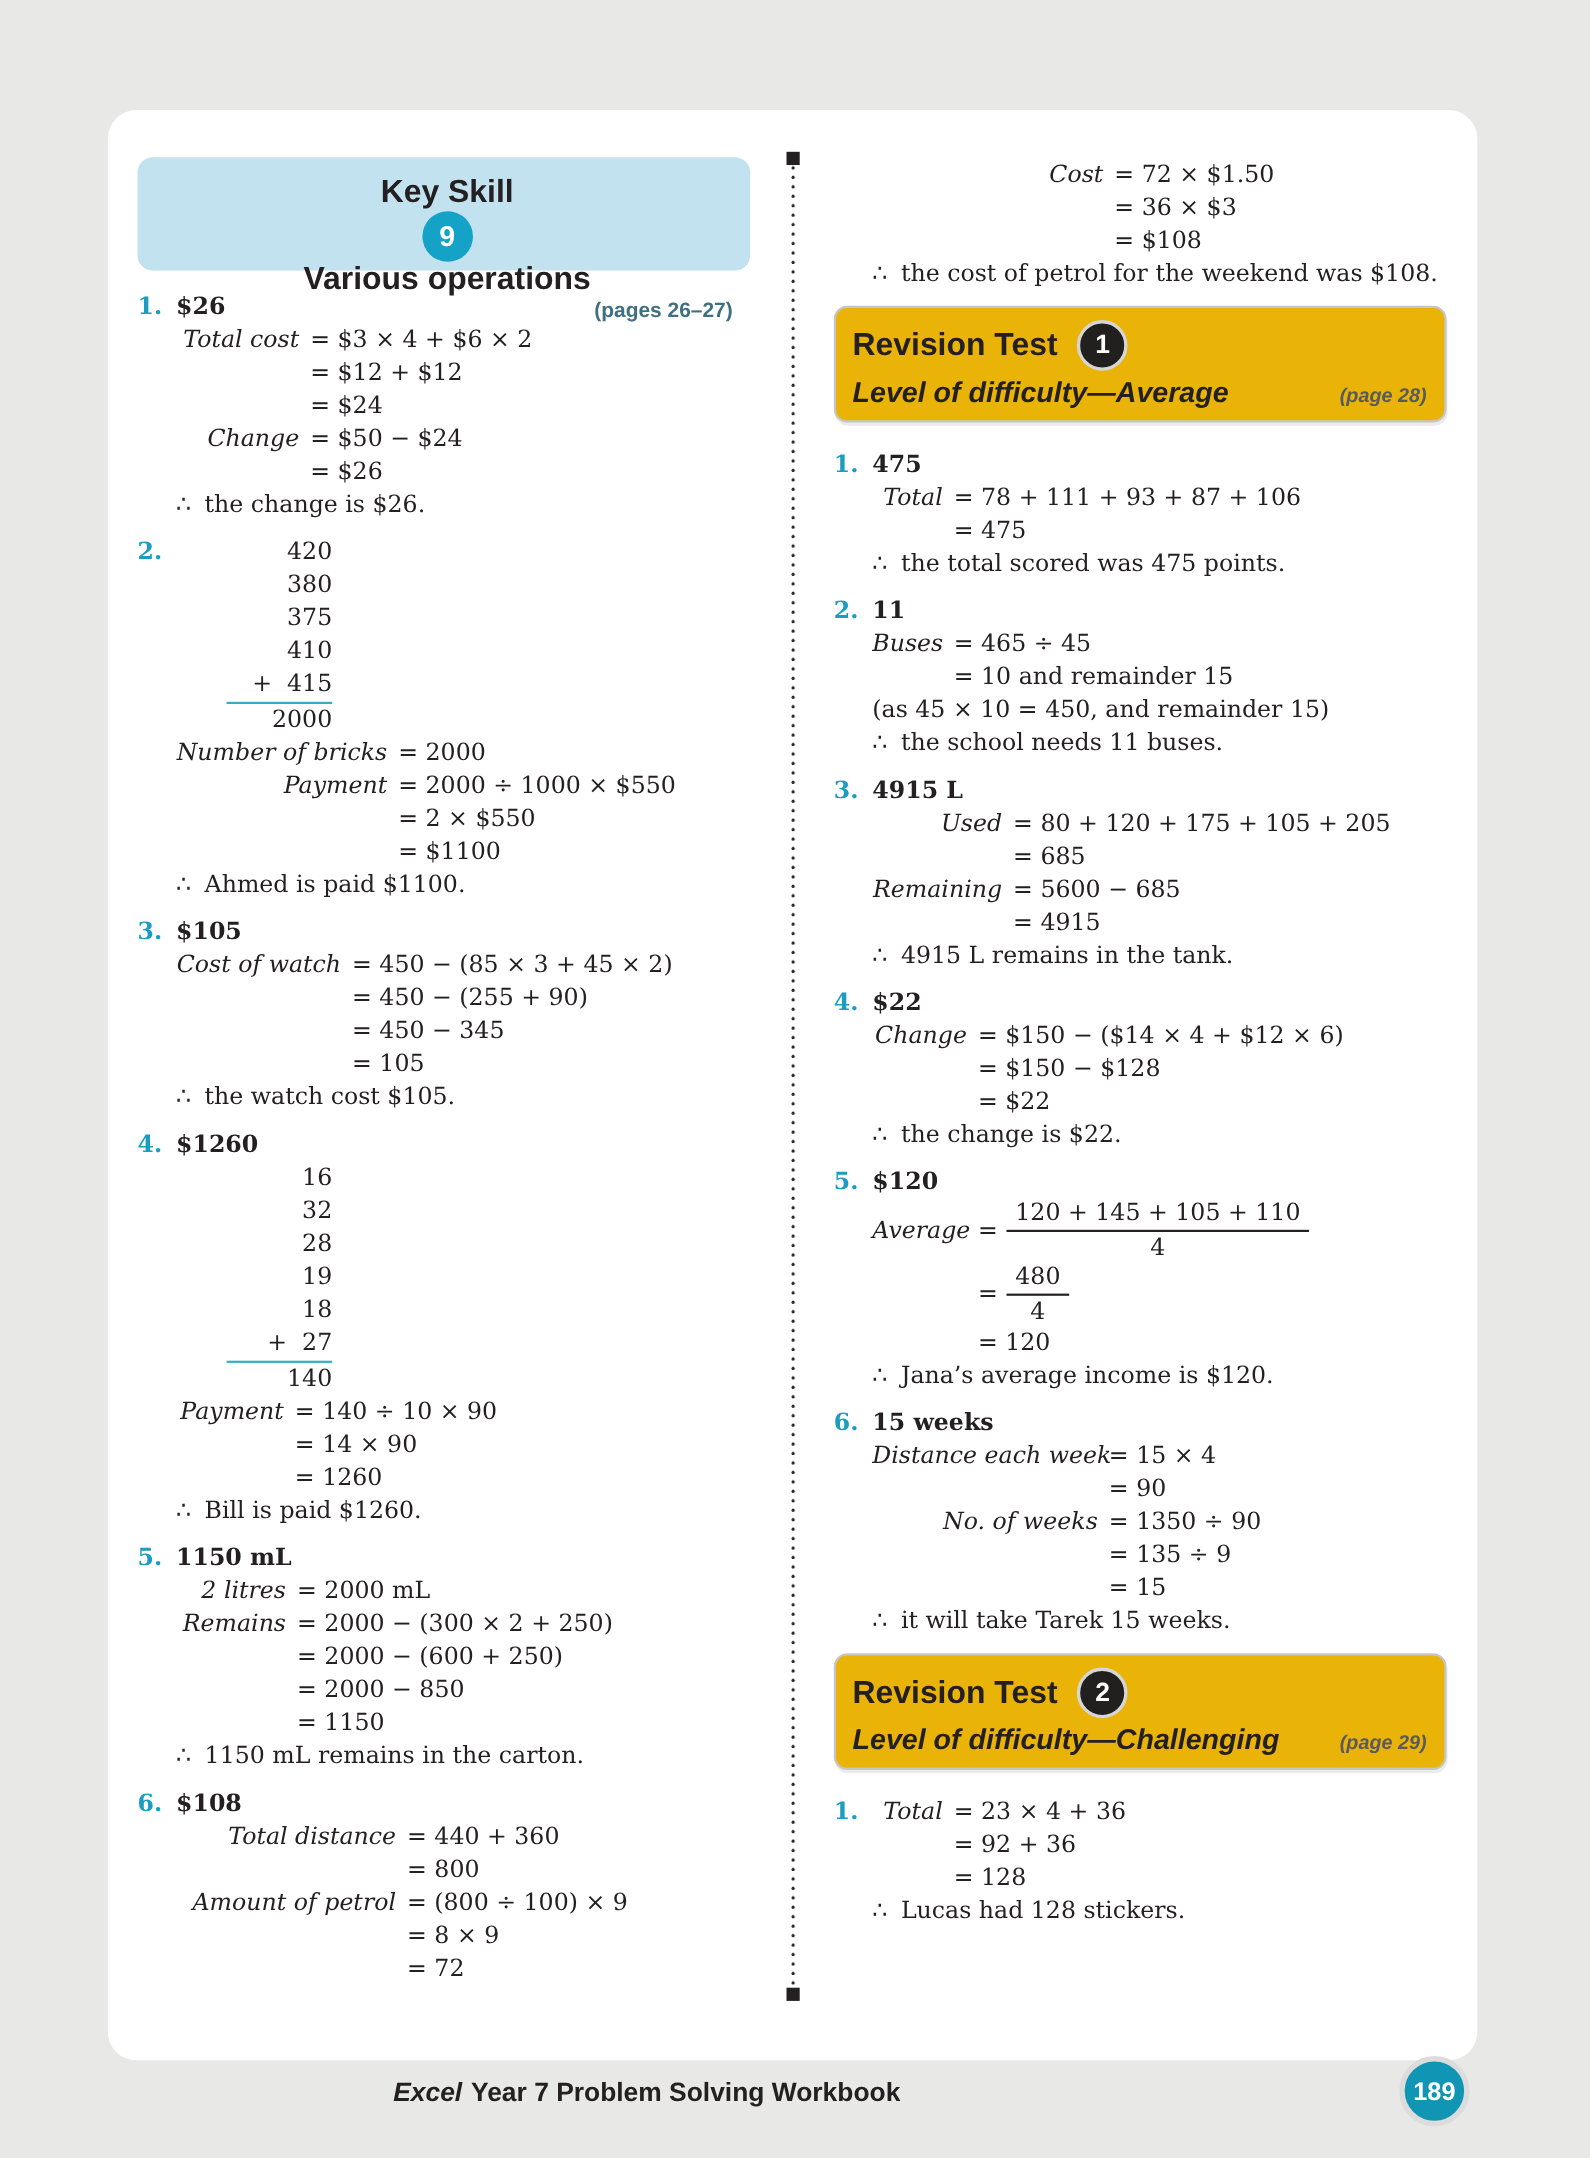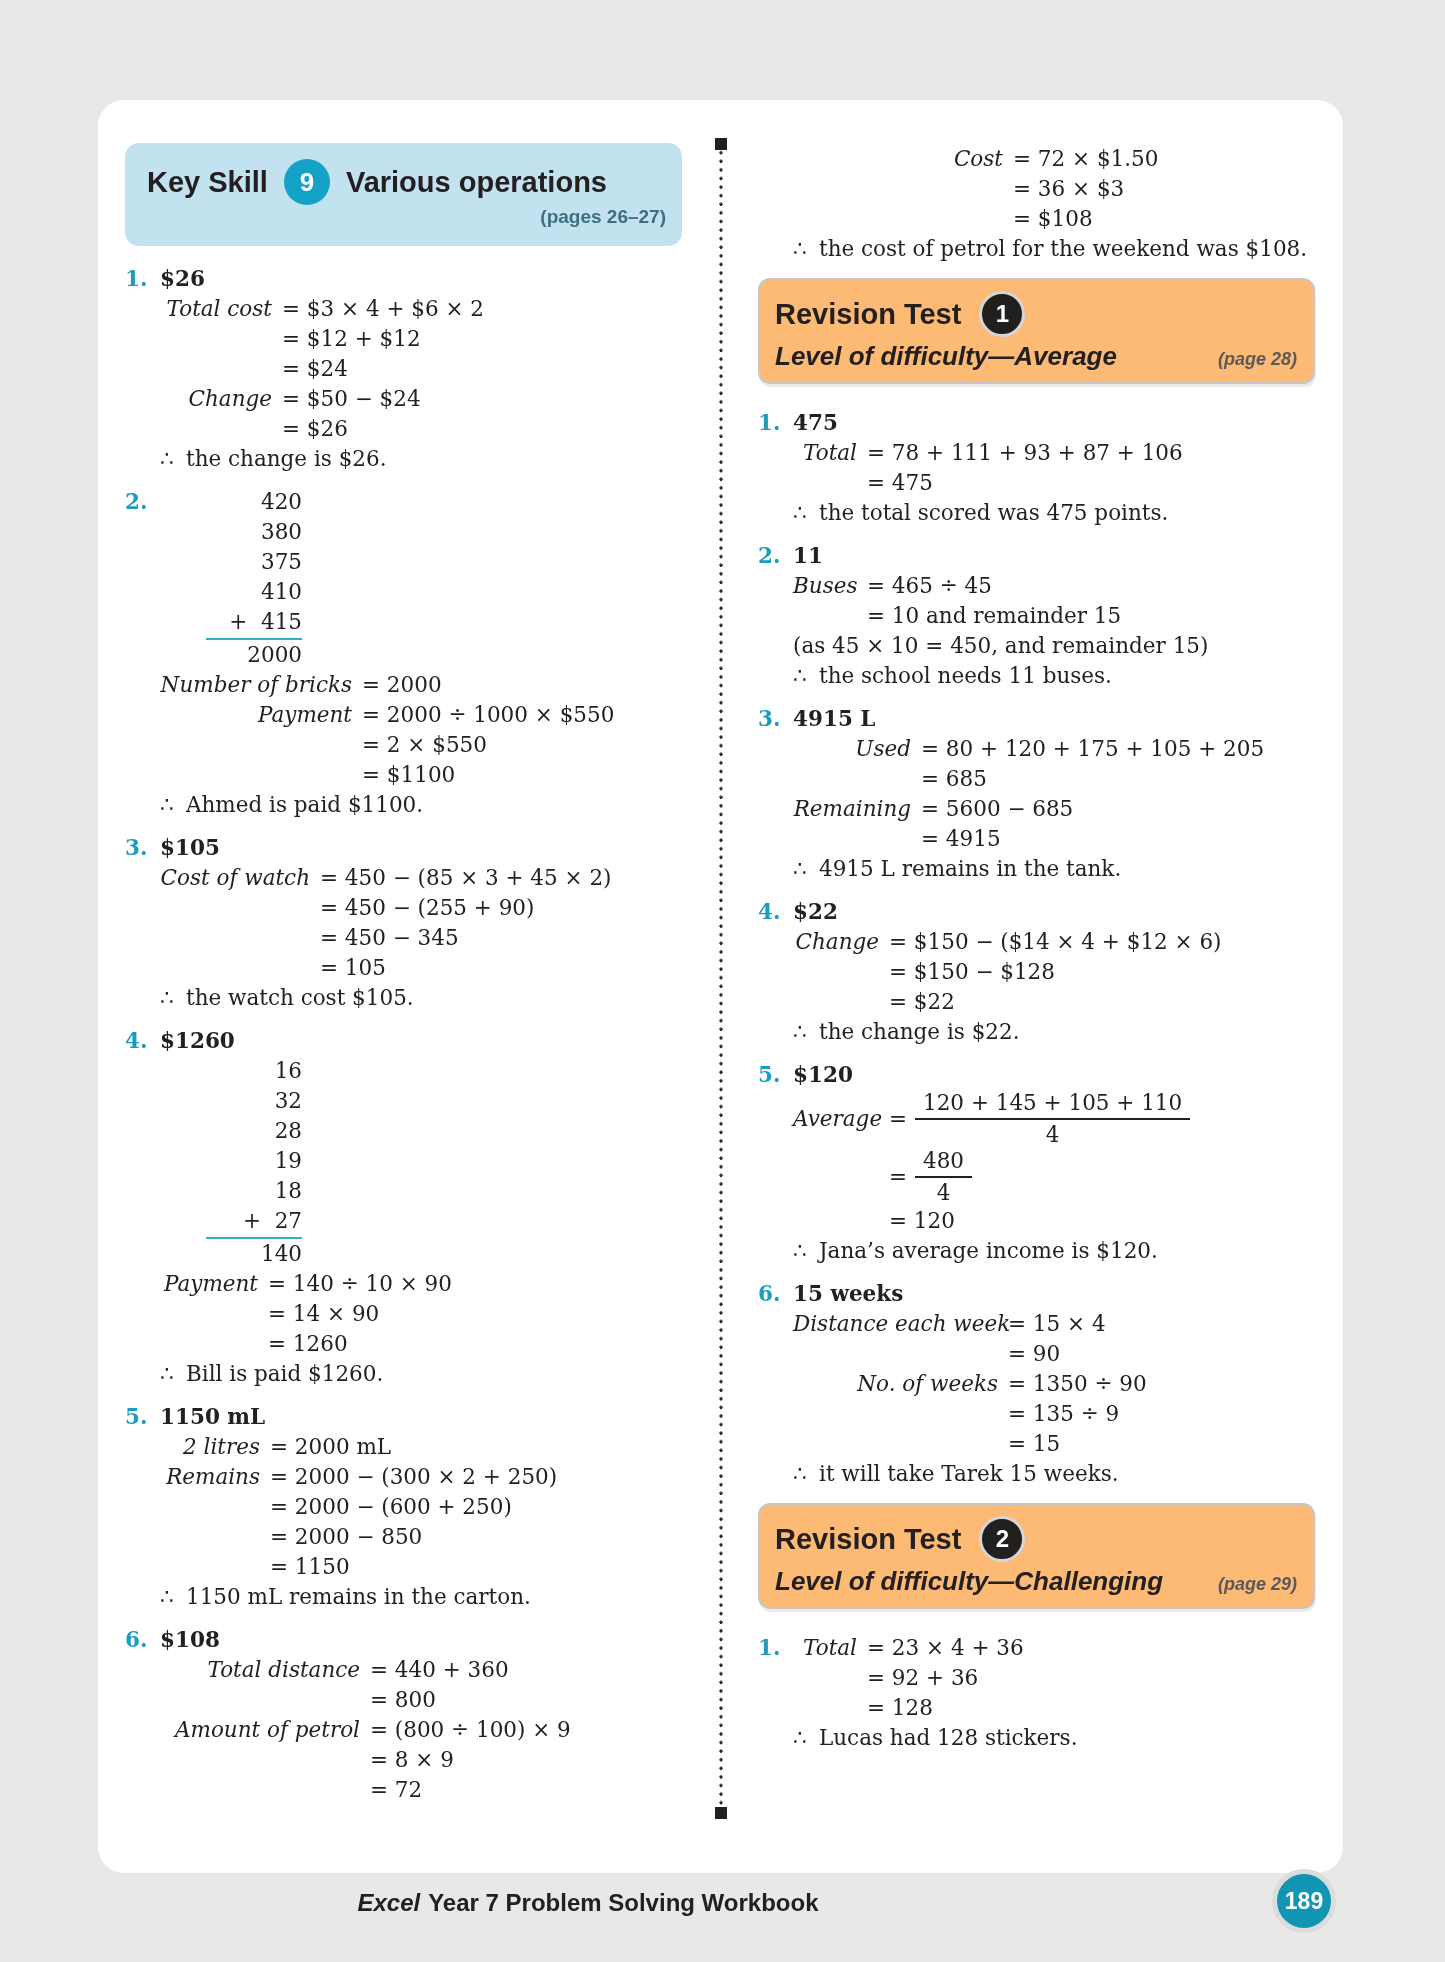--- a/index.html
+++ b/index.html
@@ -13,26 +13,26 @@
     background-size:4px 8.6px;background-repeat:repeat-y;}
   .divider::before,.divider::after{content:"";position:absolute;left:-4px;width:12px;height:12px;background:#242021;}
   .divider::before{top:-4px;}
   .divider::after{bottom:-4px;}
 
   .col-l{position:absolute;left:27px;top:43px;width:570px;}
   .col-r{position:absolute;left:660px;top:44px;width:559px;}
 
   
   .ksbox{width:557px;height:103px;background:#c2e2f0;border-radius:14px;box-sizing:border-box;padding:16px 16px 8px 22px;}
-  .ksrow{display:flex;align-items:center;gap:16px;font-family:"Liberation Sans",sans-serif;font-weight:bold;font-size:29px;color:#242021;}
+  .ksrow{display:flex;align-items:center;font-family:"Liberation Sans",sans-serif;font-weight:bold;font-size:29px;color:#242021;flex-direction:column;}
   .ksbadge{width:46px;height:46px;border-radius:50%;background:#14a3c7;color:#fff;font-size:26px;display:flex;align-items:center;justify-content:center;flex:0 0 46px;}
   .kspages{text-align:right;font-family:"Liberation Sans",sans-serif;font-weight:bold;font-size:19px;color:#3e7082;margin-top:1px;}
 
   
-  .rtbox{width:557px;box-sizing:border-box;background:#fdba74;border:2px solid #c6c6c6;border-radius:12px;
+  .rtbox{width:557px;box-sizing:border-box;background:#eab308;border:2px solid #c6c6c6;border-radius:12px;
     box-shadow:1px 3px 0 rgba(0,0,0,0.08);padding:11px 16px 10px 15px;margin:14px 0 24px 0;}
   .rtrow{display:flex;align-items:center;gap:18px;font-family:"Liberation Sans",sans-serif;font-weight:bold;font-size:29px;color:#242021;}
   .rtbadge{width:40px;height:40px;border-radius:50%;background:#221f1f;border:3px solid #d6d6d6;color:#fff;font-size:24px;display:flex;align-items:center;justify-content:center;flex:0 0 40px;}
   .rtsub{display:flex;justify-content:space-between;align-items:baseline;margin-top:4px;font-style:italic;}
   .rtsubtitle{font-family:"Liberation Sans",sans-serif;font-weight:bold;font-size:26px;color:#242021;}
   .rtpage{font-family:"Liberation Sans",sans-serif;font-weight:bold;font-size:18px;color:#595a5c;white-space:pre;}
 
   
   #ksi{margin-top:18px;}
   .item{display:flex;margin-bottom:13px;}

